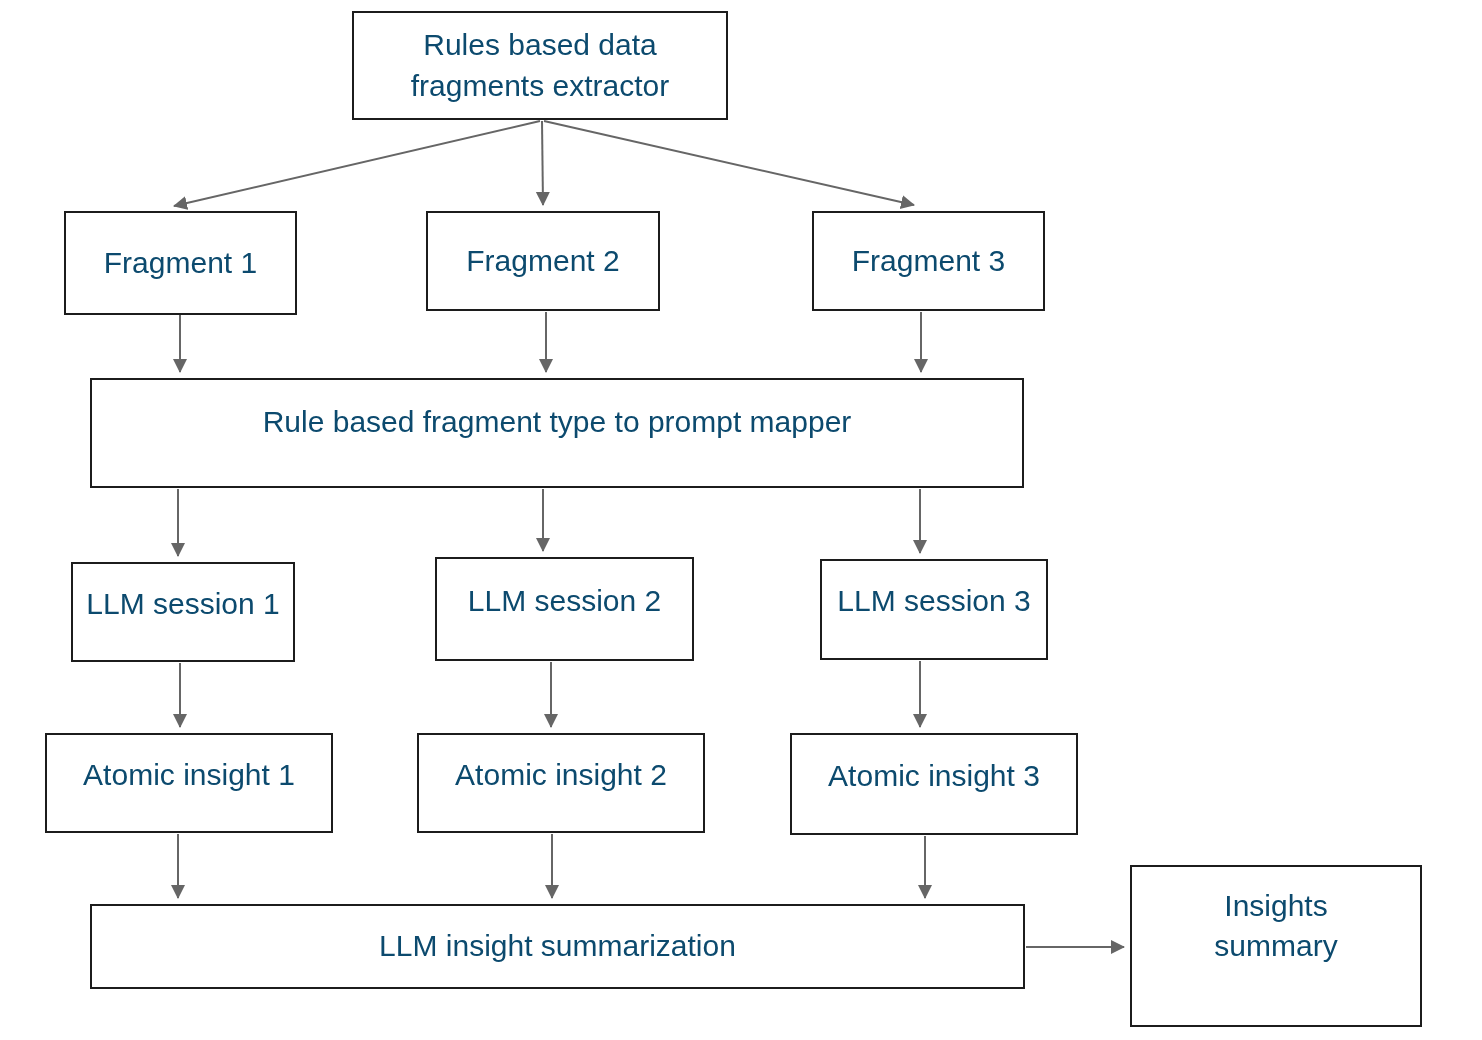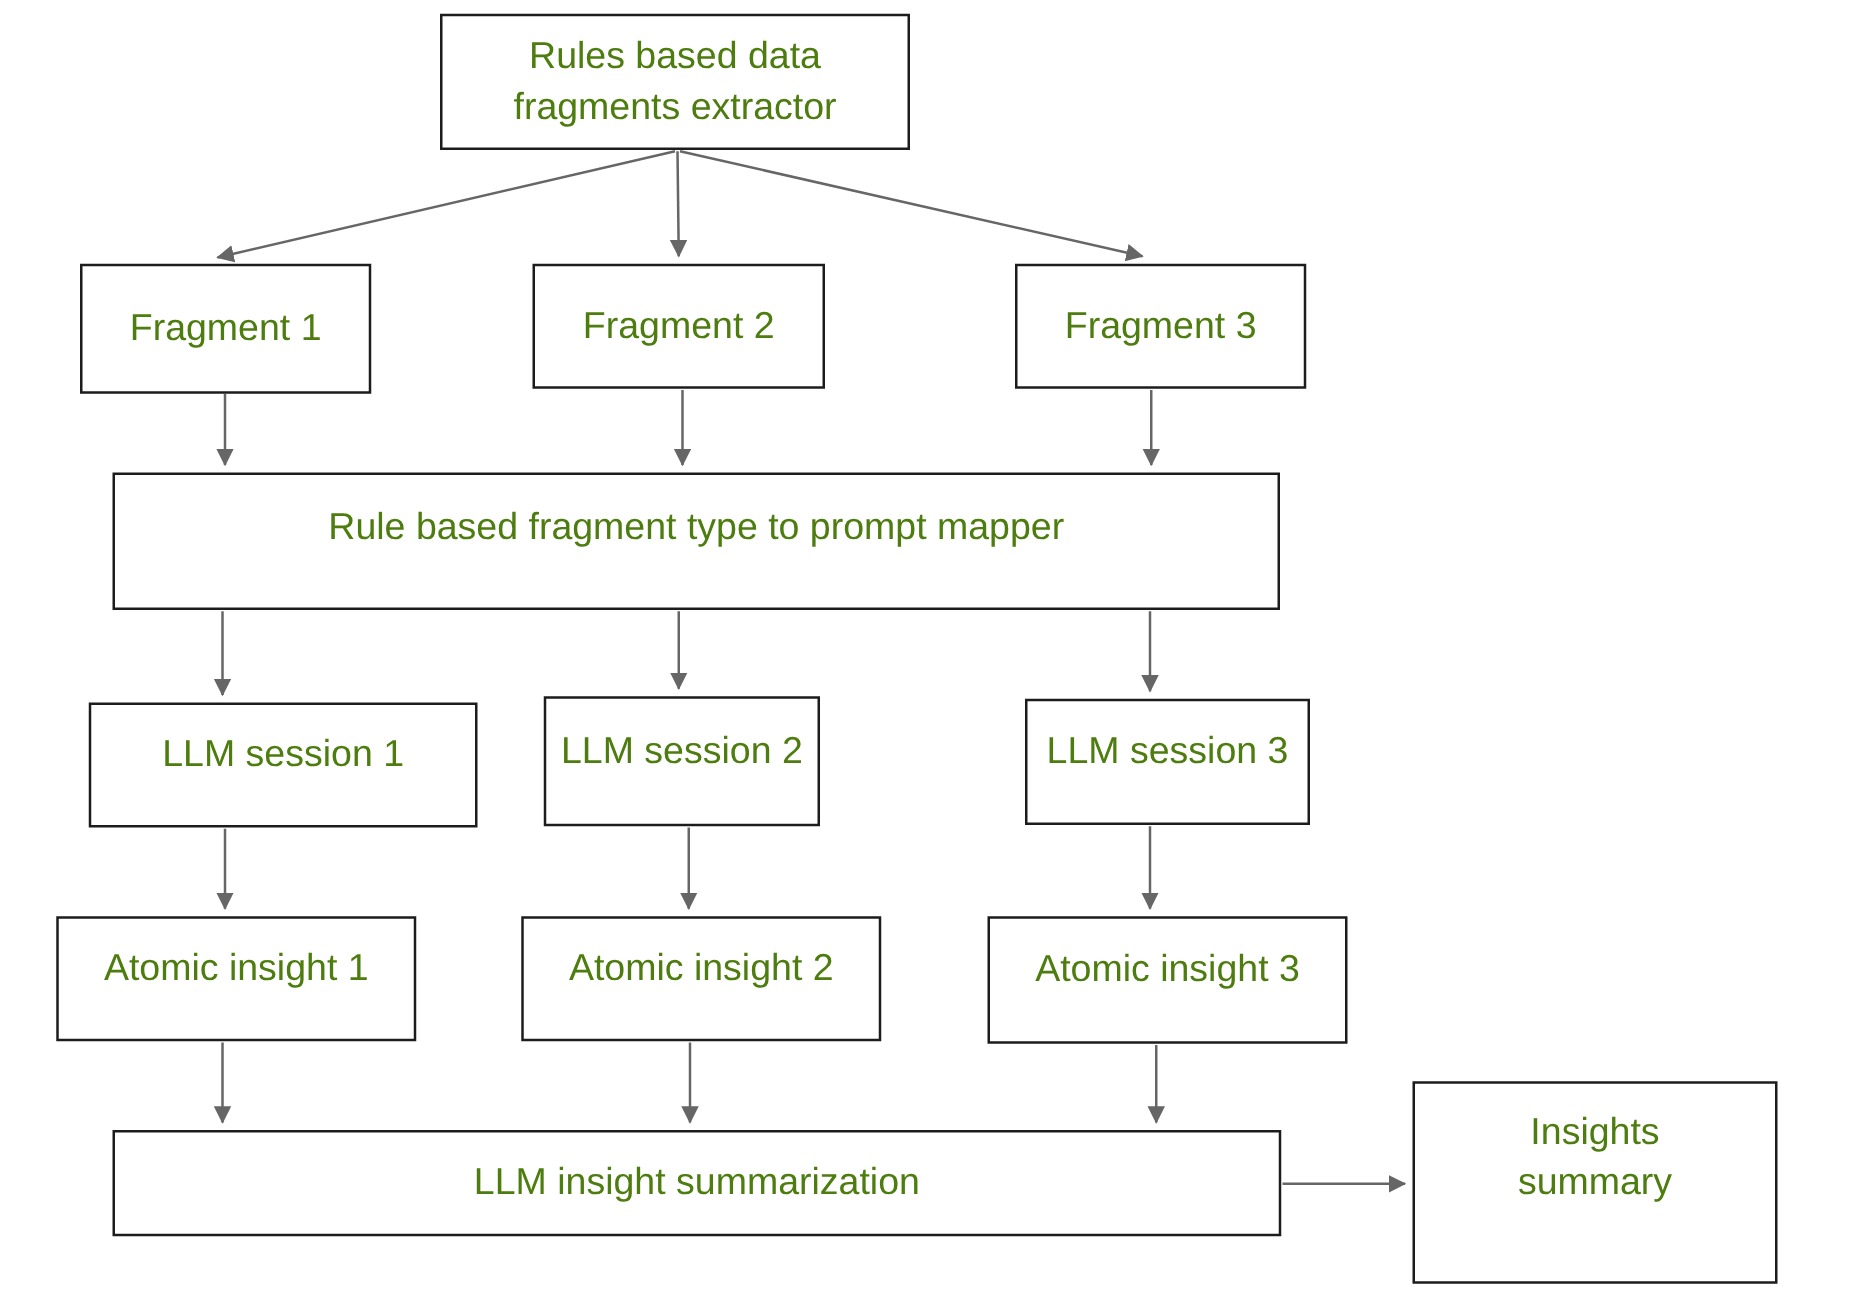--- a/index.html
+++ b/index.html
@@ -25,33 +25,33 @@
   }
   .node {
     position: absolute;
     box-sizing: border-box;
     border: 2px solid #1c1c1c;
     background: #ffffff;
     display: flex;
     align-items: center;
     justify-content: center;
     text-align: center;
-    color: #4d7c0f;
+    color: #0c4a6e;
     font-size: 30px;
     line-height: 1.35;
     white-space: pre-line;
   }
   
   #n-extractor     { left: 352px;  top: 11px;  width: 376px; height: 109px; }
   #n-fragment1     { left: 64px;   top: 211px; width: 233px; height: 104px; }
   #n-fragment2     { left: 426px;  top: 211px; width: 234px; height: 100px; }
   #n-fragment3     { left: 812px;  top: 211px; width: 233px; height: 100px; }
   #n-mapper        { left: 90px;   top: 378px; width: 934px; height: 110px; padding-bottom: 22px; }
-  #n-session1      { left: 71px;   top: 562px; width: 311px; height: 100px; padding-bottom: 16px; }
-  #n-session2      { left: 435px;  top: 557px; width: 221px; height: 104px; padding-bottom: 16px; }
+  #n-session1      { left: 71px;   top: 562px; width: 224px; height: 100px; padding-bottom: 16px; }
+  #n-session2      { left: 435px;  top: 557px; width: 259px; height: 104px; padding-bottom: 16px; }
   #n-session3      { left: 820px;  top: 559px; width: 228px; height: 101px; padding-bottom: 16px; }
   #n-atomic1       { left: 45px;   top: 733px; width: 288px; height: 100px; padding-bottom: 16px; }
   #n-atomic2       { left: 417px;  top: 733px; width: 288px; height: 100px; padding-bottom: 16px; }
   #n-atomic3       { left: 790px;  top: 733px; width: 288px; height: 102px; padding-bottom: 16px; align-items: center; }
   #n-summarization { left: 90px;   top: 904px; width: 935px; height: 85px; }
   #n-insights      { left: 1130px; top: 865px; width: 292px; height: 162px; padding-bottom: 40px; }
 </style>
 </head>
 <body>
 

